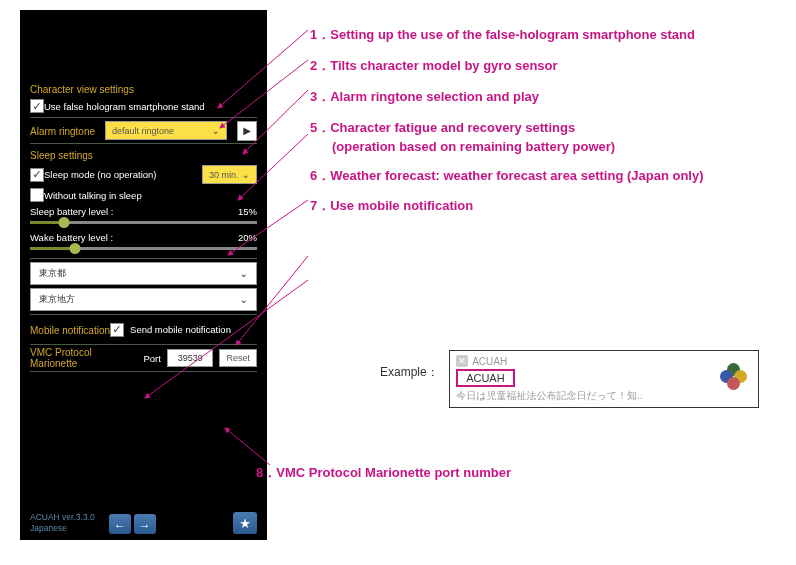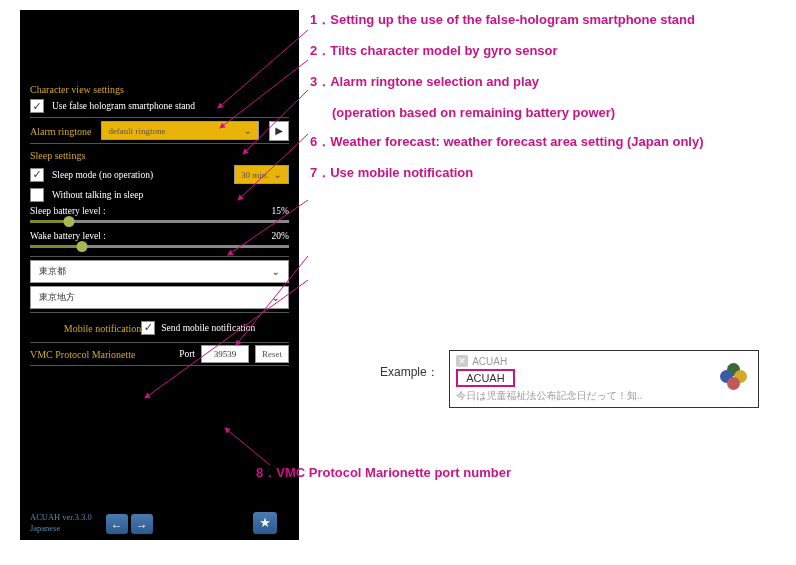--- a/index.html
+++ b/index.html
@@ -1,43 +1,43 @@
 <!DOCTYPE html>
 <html><head>
 <meta charset="utf-8">
 <style>
 * { box-sizing: border-box; margin: 0; padding: 0; }
 body { font-family: Arial, sans-serif; background: #fff; width: 796px; height: 565px; position: relative; overflow: hidden; }
-.phone { position: absolute; left: 20px; top: 10px; width: 279px; height: 530px; background: #000; padding: 8px 10px; color: #fff; font-size: 10px; font-family: Liberation Serif, serif; }
+.phone { position: absolute; left: 20px; top: 10px; width: 247px; height: 530px; background: #000; padding: 8px 10px; color: #fff; font-size: 10px; }
 .section-title { color: #d4a829; font-size: 10px; margin: 6px 0 4px 0; }
 .section-title.mobile { display: inline-block; }
 .hr { border: 0; border-top: 1px solid #4a5a4a; margin: 2px 0; }
-.row { display: flex; align-items: center; margin: 4px 0; gap: 8px; }
+.row { display: flex; align-items: center; margin: 4px 0; gap: 0; }
 .cb { width: 14px; height: 14px; background: #fff; border: 1px solid #888; display: inline-flex; align-items: center; justify-content: center; font-size: 11px; color: #333; flex-shrink: 0; }
 .cb.checked::before { content: "✓"; }
 .label-w { color: #fff; font-size: 9.5px; }
-.dropdown { background: #eab308; color: #555; padding: 3px 6px; display: flex; justify-content: space-between; align-items: center; min-width: 90px; font-size: 9px; border: 1px solid #999; }
+.dropdown { background: #fde047; color: #555; padding: 3px 6px; display: flex; justify-content: space-between; align-items: center; min-width: 90px; font-size: 9px; border: 1px solid #999; }
 .dropdown.wide { width: 100%; background:#fff; color:#333; margin: 3px 0; padding:4px 8px;}
 .chev { font-size: 10px; }
 .play-btn { width: 20px; height: 20px; background: #fff; border: 1px solid #999; display: flex; align-items: center; justify-content: center; color: #333; }
 .slider-label { color: #fff; font-size: 9.5px; display: flex; justify-content: space-between; width: 100%; margin-top: 4px;}
 .slider { width: 100%; height: 3px; background: #888; position: relative; margin: 4px 0 8px; }
 .slider-fill { height: 100%; background: #7a8a2e; }
 .slider-thumb { position: absolute; top: -4px; width: 11px; height: 11px; background: #a8b850; border-radius: 50%; transform: translateX(-50%); }
-.mobile-row { display:flex; align-items:center; justify-content:center; margin:4px 0;}
+.mobile-row { display:flex; align-items:center; justify-content:flex-start; margin:4px 0;}
 .vmc-row { display:flex; align-items:center; gap:6px; margin-top:2px;}
 .port-input { width: 48px; background:#fff; color:#333; padding:3px 4px; font-size:9px; border:1px solid #999; text-align:center;}
 .reset-btn { background:#fff; color:#555; padding:3px 6px; font-size:9px; border:1px solid #999;}
-.footer { position:absolute; bottom:6px; left:10px; right:22px; display:flex; justify-content:space-between; align-items:flex-end;}
+.footer { position:absolute; bottom:6px; left:10px; right:10px; display:flex; justify-content:space-between; align-items:flex-end;}
 .version { color:#5a8aa8; font-size:8.5px; line-height:1.3;}
 .nav-btns { display:flex; gap:3px; margin-left: 10px;}
 .nav-btn { width:22px; height:20px; background:linear-gradient(#4a7ab0,#2a5a90); border-radius:3px; display:flex; align-items:center; justify-content:center; color:#fff; font-size:12px;}
 .star-btn { width:24px; height:22px; background:linear-gradient(#4a7ab0,#2a5a90); border-radius:3px; display:flex; align-items:center; justify-content:center; color:#fff; font-size:13px;}
 
-.annotations { position: absolute; left: 310px; top: 12px; width: 470px; }
+.annotations { position: absolute; left: 310px; top: 27px; width: 470px; }
 .anno { color: #c71585; font-size: 13px; font-weight: bold; margin-bottom: 14px; line-height: 1.3; }
 .anno.tight { margin-bottom: 2px; }
 .sub { color: #c71585; font-size: 13px; font-weight: bold; margin-bottom: 14px; margin-left: 22px;}
 .example-box { position:absolute; left:380px; top:350px; width:390px; }
 .example-label { font-size:12px; color:#333; display:inline-block; vertical-align:top; margin-top:14px;}
 .notif { display:inline-block; border:1px solid #333; width:310px; padding:4px 6px; vertical-align:top; margin-left:6px;}
 .notif-top { display:flex; align-items:center; gap:4px; font-size:10px; color:#999;}
 .notif-x { width:12px; height:12px; background:#ccc; border-radius:2px; display:flex; align-items:center; justify-content:center; color:#fff; font-size:9px;}
 .notif-title { border:2px solid #c71585; padding:1px 8px; font-size:11px; color:#333; display:inline-block; margin:2px 0;}
 .notif-body { font-size:10px; color:#999;}
@@ -135,20 +135,21 @@
       </div>
     </div>
     <div class="star-btn">★</div>
   </div>
 </div>
 
 <div class="annotations">
   <div class="anno">1．Setting up the use of the false-hologram smartphone stand</div>
   <div class="anno">2．Tilts character model by gyro sensor</div>
   <div class="anno">3．Alarm ringtone selection and play</div>
+  <div class="anno tight">5．Character fatigue and recovery settings</div>
   <div class="sub">(operation based on remaining battery power)</div>
   <div class="anno">6．Weather forecast: weather forecast area setting (Japan only)</div>
   <div class="anno">7．Use mobile notification</div>
 </div>
 
 <div style="position:absolute; left:256px; top:465px;" class="anno">8．VMC Protocol Marionette port number</div>
 
 <div class="example-box">
   <span class="example-label">Example：</span>
   <div class="notif" style="position:relative">

